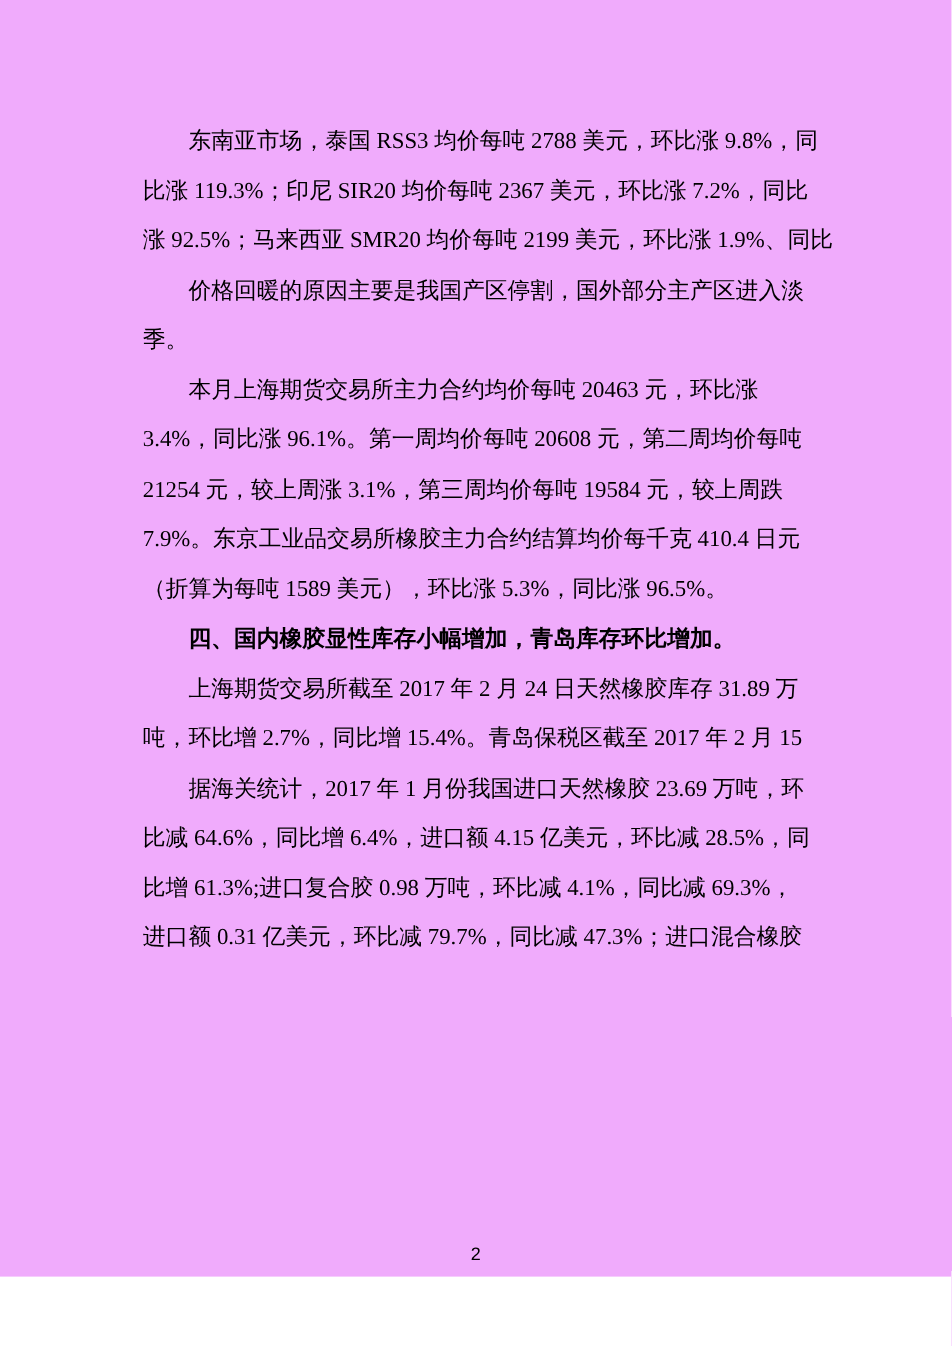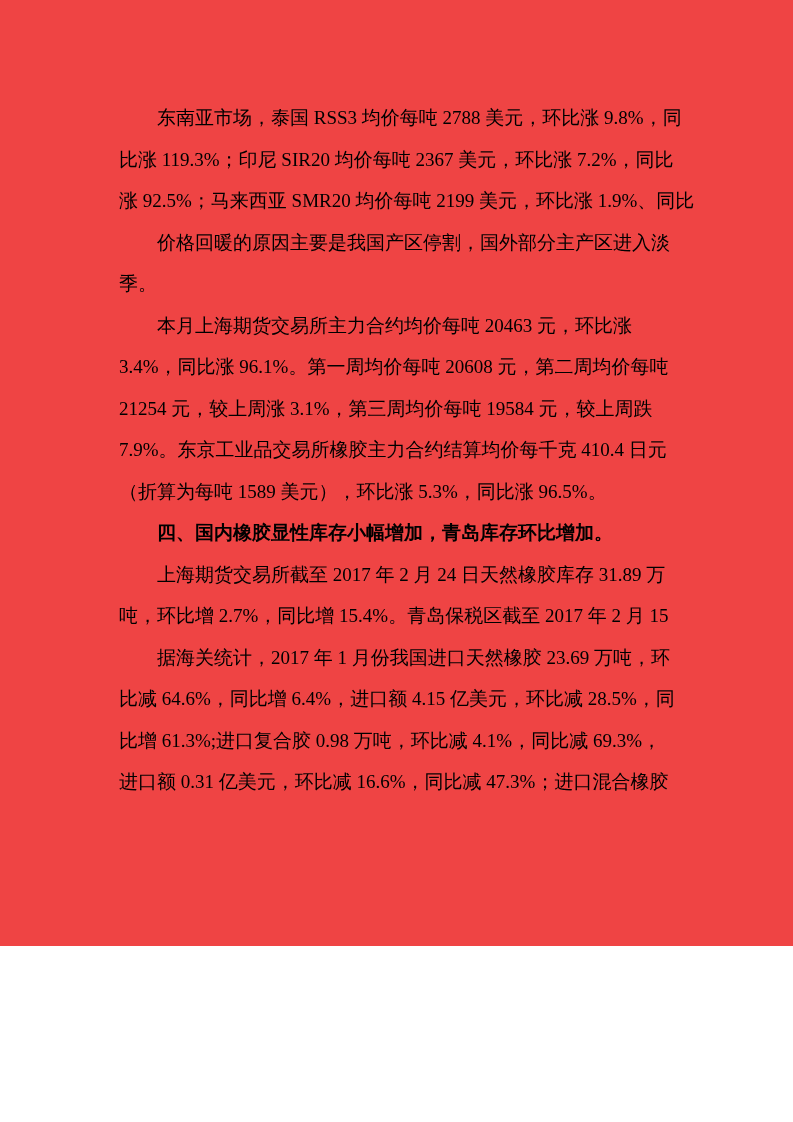--- a/index.html
+++ b/index.html
@@ -3,22 +3,22 @@
 <meta charset="utf-8">
 <style>
   html, body {
     margin: 0;
     padding: 0;
     background: #ffffff;
   }
   .page {
     position: relative;
     width: 793px;
-    height: 946px;
-    background: #ef4444;
+    height: 1064px;
+    background: #f0abfc;
     overflow: hidden;
     font-family: "Liberation Serif", "DejaVu Serif", serif;
     color: #000000;
   }
   .content {
     position: absolute;
     left: 119px;
     top: 97px;
     width: 557px;
     font-size: 19px;
@@ -86,20 +86,20 @@
     <div class="para">
       <div class="line first">上海期货交易所截至 2017 年 2 月 24 日天然橡胶库存 31.89 万</div>
       <div class="line">吨，环比增 2.7%，同比增 15.4%。青岛保税区截至 2017 年 2 月 15</div>
     </div>
 
 
     <div class="para">
       <div class="line first">据海关统计，2017 年 1 月份我国进口天然橡胶 23.69 万吨，环</div>
       <div class="line">比减 64.6%，同比增 6.4%，进口额 4.15 亿美元，环比减 28.5%，同</div>
       <div class="line">比增 61.3%;进口复合胶 0.98 万吨，环比减 4.1%，同比减 69.3%，</div>
-      <div class="line">进口额 0.31 亿美元，环比减 16.6%，同比减 47.3%；进口混合橡胶</div>
+      <div class="line">进口额 0.31 亿美元，环比减 79.7%，同比减 47.3%；进口混合橡胶</div>
     </div>
 
   </div>
 
   <div class="page-num">2</div>
 
 </div>
 
 </body></html>

